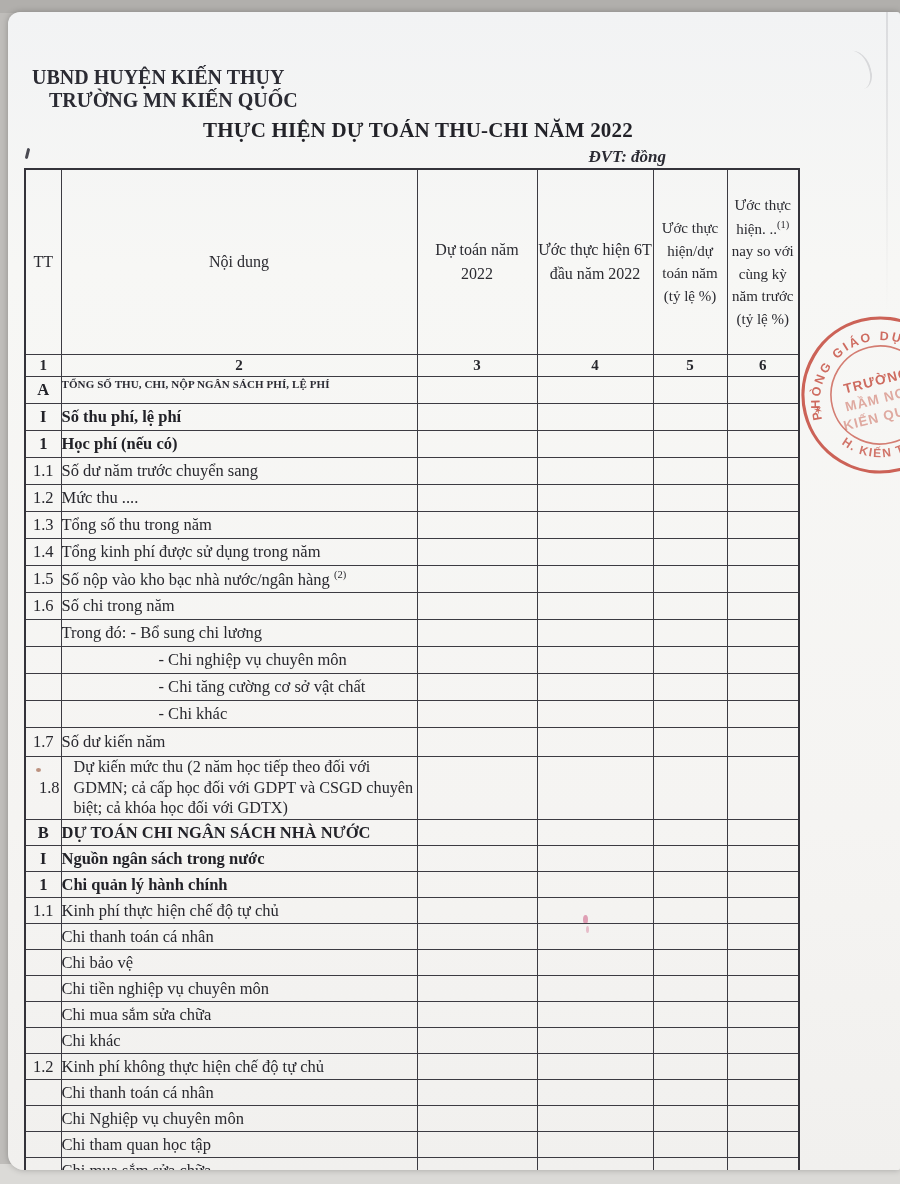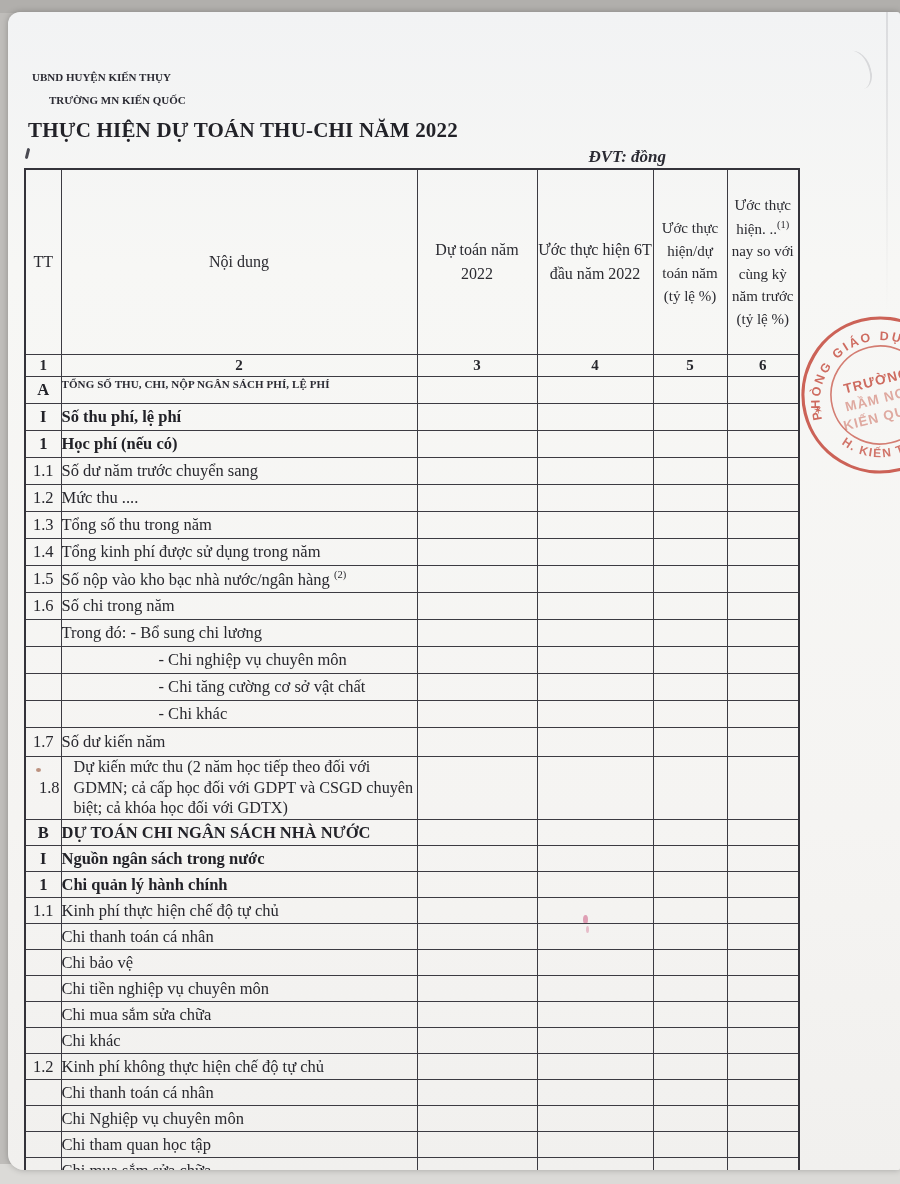--- a/index.html
+++ b/index.html
@@ -2,23 +2,23 @@
 <html><head>
 <meta charset="utf-8">
 <style>
   html,body{margin:0;padding:0;width:900px;height:1184px;overflow:hidden;
     background:#bfbdba;font-family:"Liberation Serif","DejaVu Serif",serif;}
   .top-strip{position:absolute;left:0;top:0;width:900px;height:13px;background:#b1afac;}
   .bottom-strip{position:absolute;left:0;top:1164px;width:900px;height:20px;background:#dbdad7;}
   .paper{position:absolute;left:8px;top:12px;width:892px;height:1158px;overflow:hidden;
     background:linear-gradient(180deg,#f2f3f4 0%,#f7f7f5 22%,#f5f4f2 70%,#f1f0ee 100%);
     border-radius:12px 3px 2px 16px;box-shadow:0 0 6px rgba(0,0,0,.25);color:#26262a;}
-  .org{position:absolute;left:24px;top:54px;font-weight:bold;font-size:11px;line-height:23px;color:#2b2b33;}
+  .org{position:absolute;left:24px;top:54px;font-weight:bold;font-size:20px;line-height:23px;color:#2b2b33;}
   .org .l2{margin-left:17px;}
-  .doc-title{position:absolute;left:20px;top:106px;width:780px;
+  .doc-title{position:absolute;left:20px;top:106px;width:780px;text-align:center;
     font-weight:bold;font-size:21px;color:#222228;letter-spacing:.2px;}
   .dvt{position:absolute;left:390px;top:135px;width:268px;text-align:right;
     font-weight:bold;font-style:italic;font-size:17px;color:#2b2b33;}
   table.budget{position:absolute;left:16px;top:156px;width:774px;table-layout:fixed;
     border-collapse:collapse;border:2px solid #34333a;}
   table.budget th,table.budget td{border:1.5px solid #3c3b42;padding:0;overflow:hidden;}
   th{font-weight:normal;font-size:16px;line-height:1.5;vertical-align:middle;height:184px;color:#2a2a30;}
   th.small{font-size:15px;line-height:1.5;padding:0 2px;}
   tr.idx td{height:21px;font-weight:bold;font-size:15px;text-align:center;vertical-align:middle;color:#26262c;}
   tr.row td{height:26px;font-size:16.5px;vertical-align:middle;color:#28282e;}

